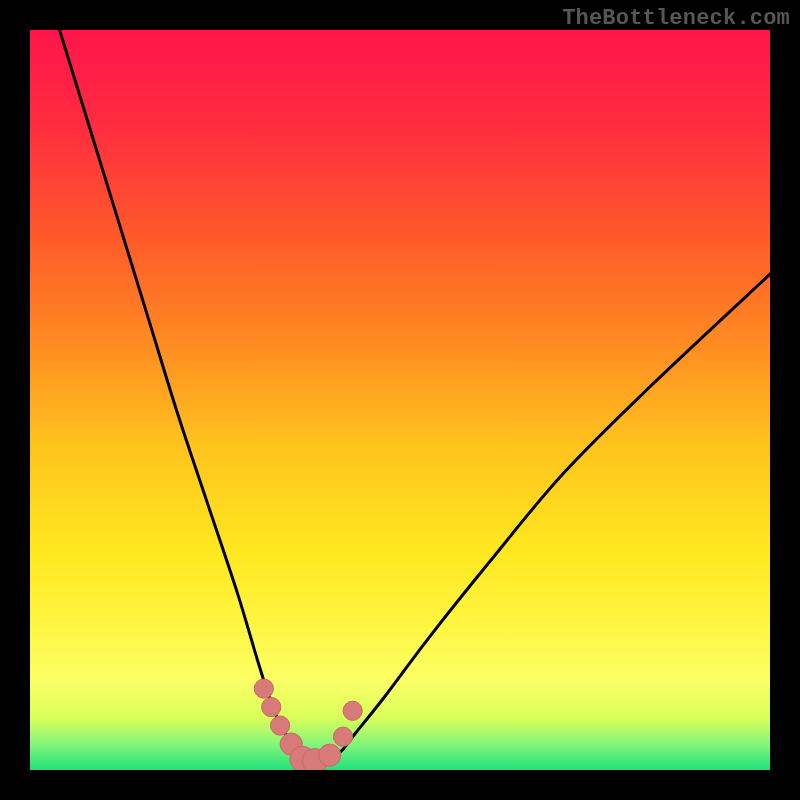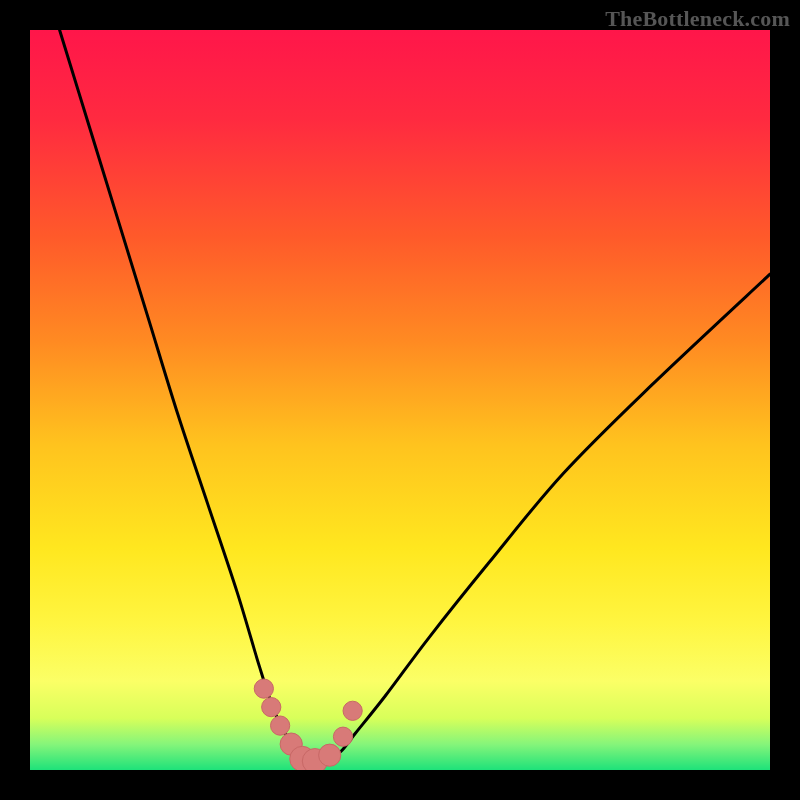--- a/index.html
+++ b/index.html
@@ -13,21 +13,21 @@
   .stage {
     position: relative;
     width: 800px;
     height: 800px;
     background: #000;
   }
   .watermark {
     position: absolute;
     top: 6px;
     right: 10px;
-    font-family: Liberation Serif, serif;
+    font-family: Liberation Mono, monospace;
     font-size: 22px;
     font-weight: 600;
     color: #565656;
     letter-spacing: 0.2px;
     margin-left: 20px;
   }
   svg {
     position: absolute;
     top: 0;
     left: 0;

